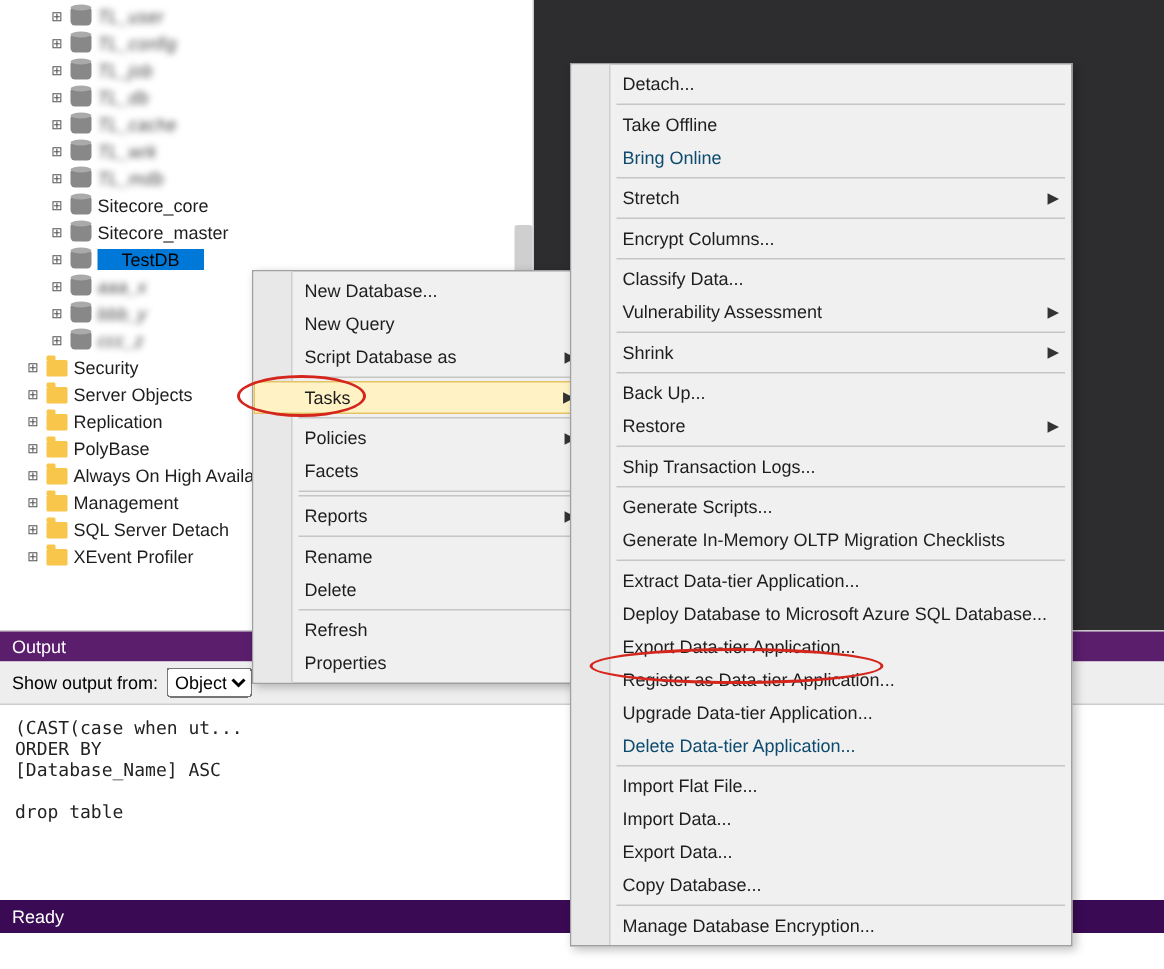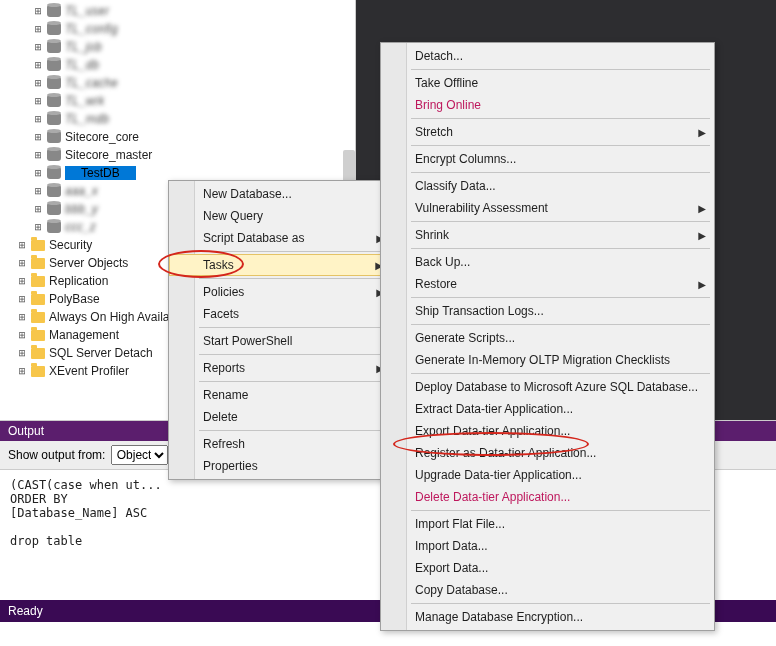--- a/index.html
+++ b/index.html
@@ -30,21 +30,21 @@
   .output-toolbar { background: #eee; border-bottom: 1px solid #ccc; padding: 4px 8px; display: flex; align-items: center; gap: 6px; }
   .output-toolbar select { font-size: 12px; height: 20px; text-align: right; }
   .output-body { padding: 8px 10px; font-family: Consolas, monospace; font-size: 12px; color: #222; background: #fff; height: 130px; white-space: pre; overflow: hidden; }
 
   .status-bar { background: #3a0a54; color: #fff; padding: 4px 8px; font-size: 12px; }
 
   
   .ctx { position: absolute; background: #f0f0f0; border: 1px solid #a0a0a0; box-shadow: 2px 2px 6px rgba(0,0,0,0.25); z-index: 100; }
   .ctx .gutter { position: absolute; left: 0; top: 0; bottom: 0; width: 26px; background: #e8e8e8; border-right: 1px solid #d0d0d0; }
   .ctx-item { position: relative; padding: 4px 24px 4px 34px; color: #1e1e1e; white-space: nowrap; cursor: default; }
-  .ctx-item.disabled { color: #be185d; }
+  .ctx-item.disabled { color: #0c4a6e; }
   .ctx-item.hover { background: #fff3c6; border: 1px solid #e5c365; padding: 3px 23px 3px 33px; }
   .ctx-sep { margin: 2px 4px 2px 30px; height: 1px; background: #c5c5c5; }
   .ctx-item .arrow { position: absolute; right: 8px; top: 50%; transform: translateY(-50%); font-size: 10px; color: #333; }
 
   #ctx1 { left: 168px; top: 180px; width: 225px; padding: 2px 0; }
   #ctx2 { left: 380px; top: 42px; width: 335px; padding: 2px 0; }
 
   
   .ellipse { position: absolute; border: 2px solid #d4261c; border-radius: 50%; pointer-events: none; z-index: 200; }
   #ell1 { left: 158px; top: 250px; width: 86px; height: 28px; }
@@ -236,21 +236,20 @@
   <div class="gutter"></div>
 <div class="ctx-item">New Database...</div>
     <div class="ctx-item">New Query</div>
     <div class="ctx-item">Script Database as<span class="arrow">▶</span></div>
     <div class="ctx-sep"></div>
     <div class="ctx-item hover">Tasks<span class="arrow">▶</span></div>
     <div class="ctx-sep"></div>
     <div class="ctx-item">Policies<span class="arrow">▶</span></div>
     <div class="ctx-item">Facets</div>
     <div class="ctx-sep"></div>
-    <div class="ctx-item">Start PowerShell</div>
     <div class="ctx-sep"></div>
     <div class="ctx-item">Reports<span class="arrow">▶</span></div>
     <div class="ctx-sep"></div>
     <div class="ctx-item">Rename</div>
     <div class="ctx-item">Delete</div>
     <div class="ctx-sep"></div>
     <div class="ctx-item">Refresh</div>
     <div class="ctx-item">Properties</div>
   </div>
 
@@ -271,22 +270,22 @@
     <div class="ctx-item">Shrink<span class="arrow">▶</span></div>
     <div class="ctx-sep"></div>
     <div class="ctx-item">Back Up...</div>
     <div class="ctx-item">Restore<span class="arrow">▶</span></div>
     <div class="ctx-sep"></div>
     <div class="ctx-item">Ship Transaction Logs...</div>
     <div class="ctx-sep"></div>
     <div class="ctx-item">Generate Scripts...</div>
     <div class="ctx-item">Generate In-Memory OLTP Migration Checklists</div>
     <div class="ctx-sep"></div>
+    <div class="ctx-item">Extract Data-tier Application...</div>
     <div class="ctx-item">Deploy Database to Microsoft Azure SQL Database...</div>
-    <div class="ctx-item">Extract Data-tier Application...</div>
     <div class="ctx-item">Export Data-tier Application...</div>
     <div class="ctx-item">Register as Data-tier Application...</div>
     <div class="ctx-item">Upgrade Data-tier Application...</div>
     <div class="ctx-item disabled">Delete Data-tier Application...</div>
     <div class="ctx-sep"></div>
     <div class="ctx-item">Import Flat File...</div>
     <div class="ctx-item">Import Data...</div>
     <div class="ctx-item">Export Data...</div>
     <div class="ctx-item">Copy Database...</div>
     <div class="ctx-sep"></div>

